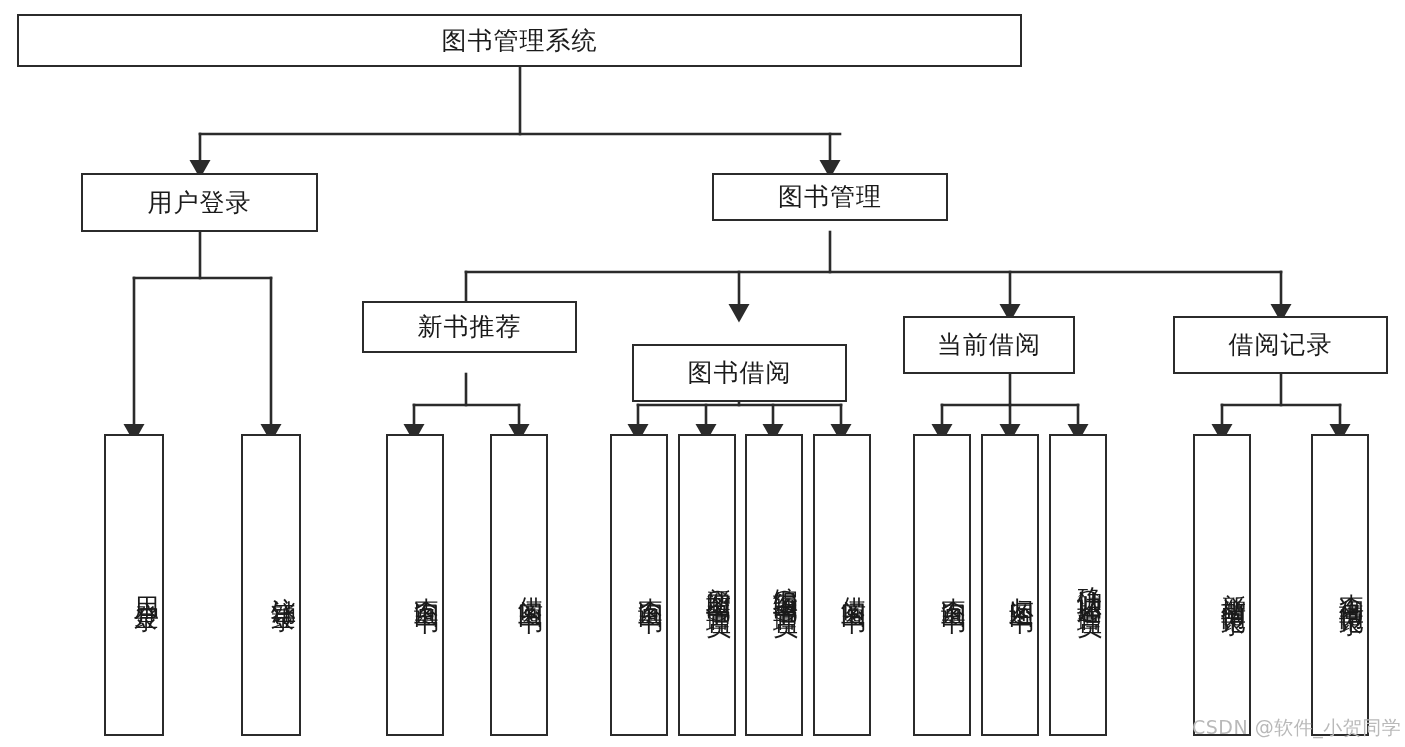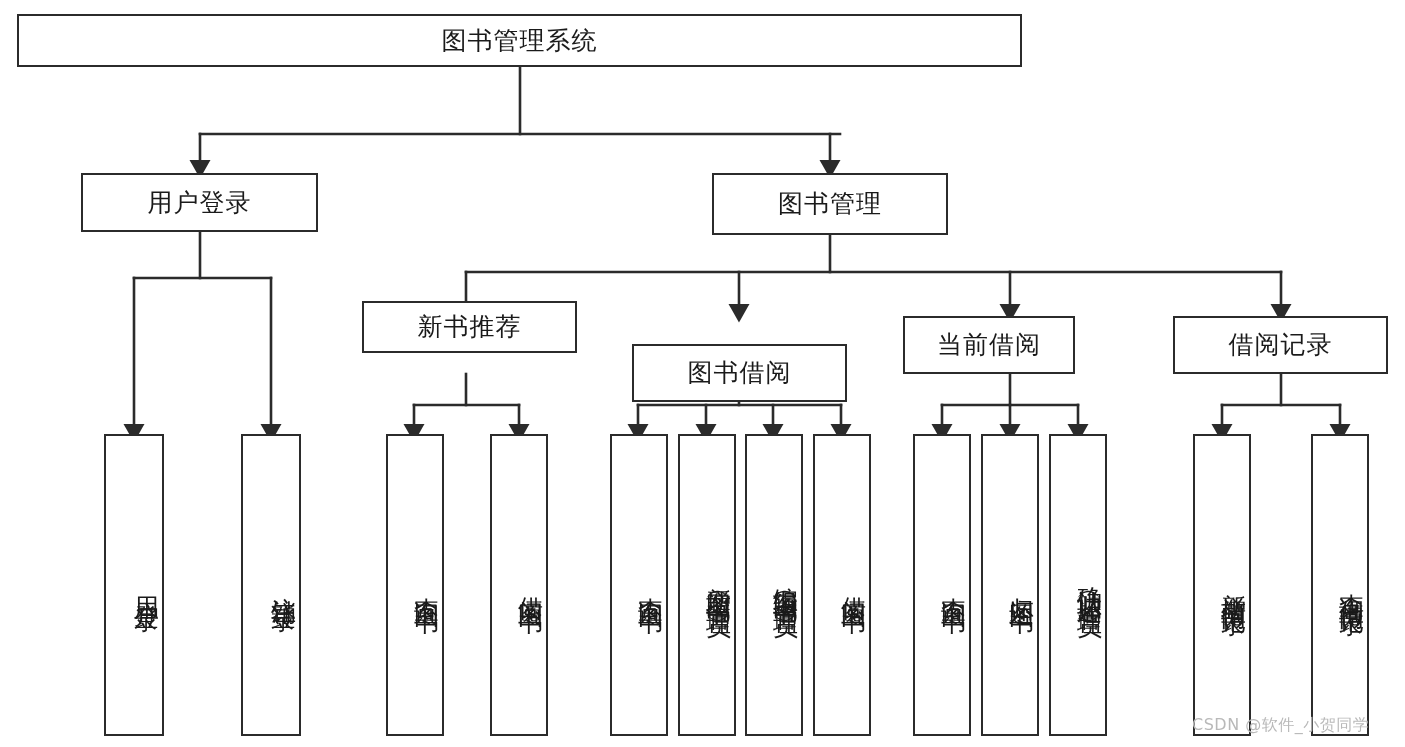--- a/index.html
+++ b/index.html
@@ -57,21 +57,21 @@
     align-items: flex-start;
     justify-content: center;
   }
   .node-v .vtext {
     writing-mode: vertical-rl;
     text-orientation: upright;
     display: block;
   }
   .watermark {
     position: absolute;
-    font-size: 16px;
+    font-size: 19px;
     color: #b9b9b9;
     white-space: nowrap;
     letter-spacing: 0.5px;
   }
 </style>
 </head>
 <body>
 
 <div id="diagram-root">
 
@@ -122,21 +122,21 @@
       <path d="M1222,405 L1340,405"></path>
       <path d="M1222,405 L1222,432" marker-end="url(#arrow)"></path>
       <path d="M1340,405 L1340,432" marker-end="url(#arrow)"></path>
     </g>
   </svg>
 
   <div class="node node-h node-root" style="left:17px; top:14px; width:1005px; height:53px;text-align:center;">图书管理系统</div>
 
   <div class="node node-h" style="left:81px; top:173px; width:237px; height:59px;">用户登录</div>
 
-  <div class="node node-h" style="left:712px; top:173px; width:236px; height:62px;">图书管理</div>
+  <div class="node node-h" style="left:712px; top:173px; width:236px; height:48px;">图书管理</div>
 
   <div class="node node-h" style="left:362px; top:301px; width:215px; height:52px;">新书推荐</div>
 
   <div class="node node-h" style="left:632px; top:316px; width:215px; height:58px;margin-top:28px;">图书借阅</div>
 
   <div class="node node-h" style="left:903px; top:316px; width:172px; height:58px;">当前借阅</div>
 
   <div class="node node-h" style="left:1173px; top:316px; width:215px; height:58px;font-family:Liberation Serif, serif;">借阅记录</div>
 
   <div class="node node-v" style="left:104px; top:434px; width:60px; height:302px;">

